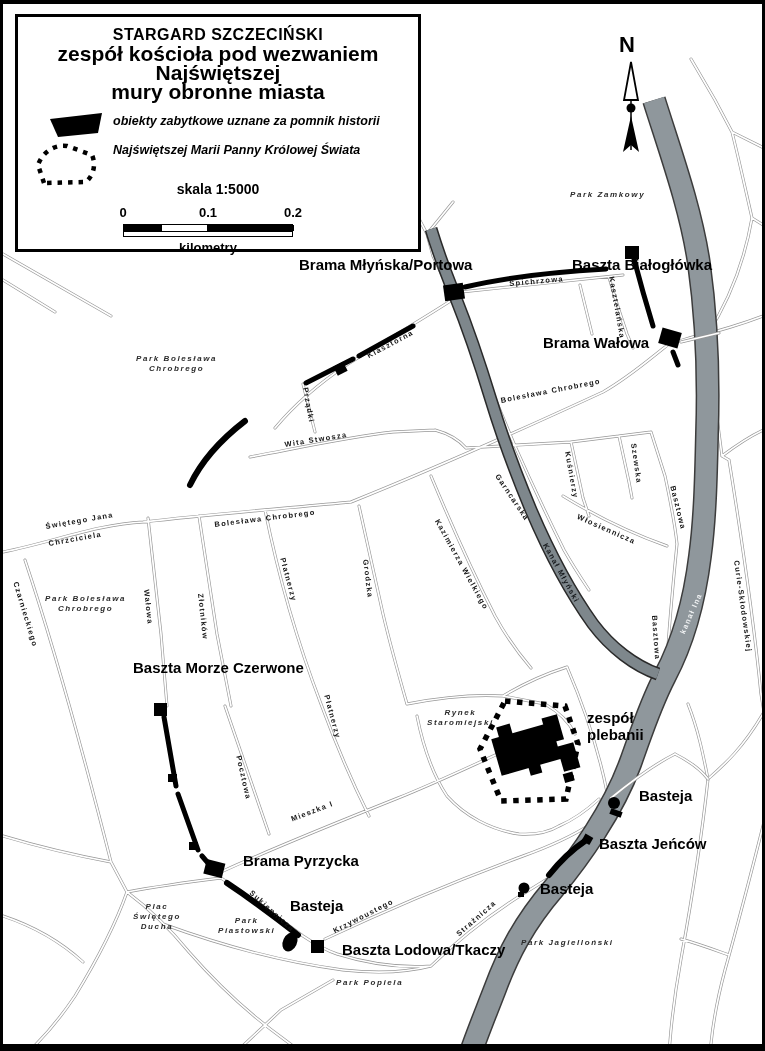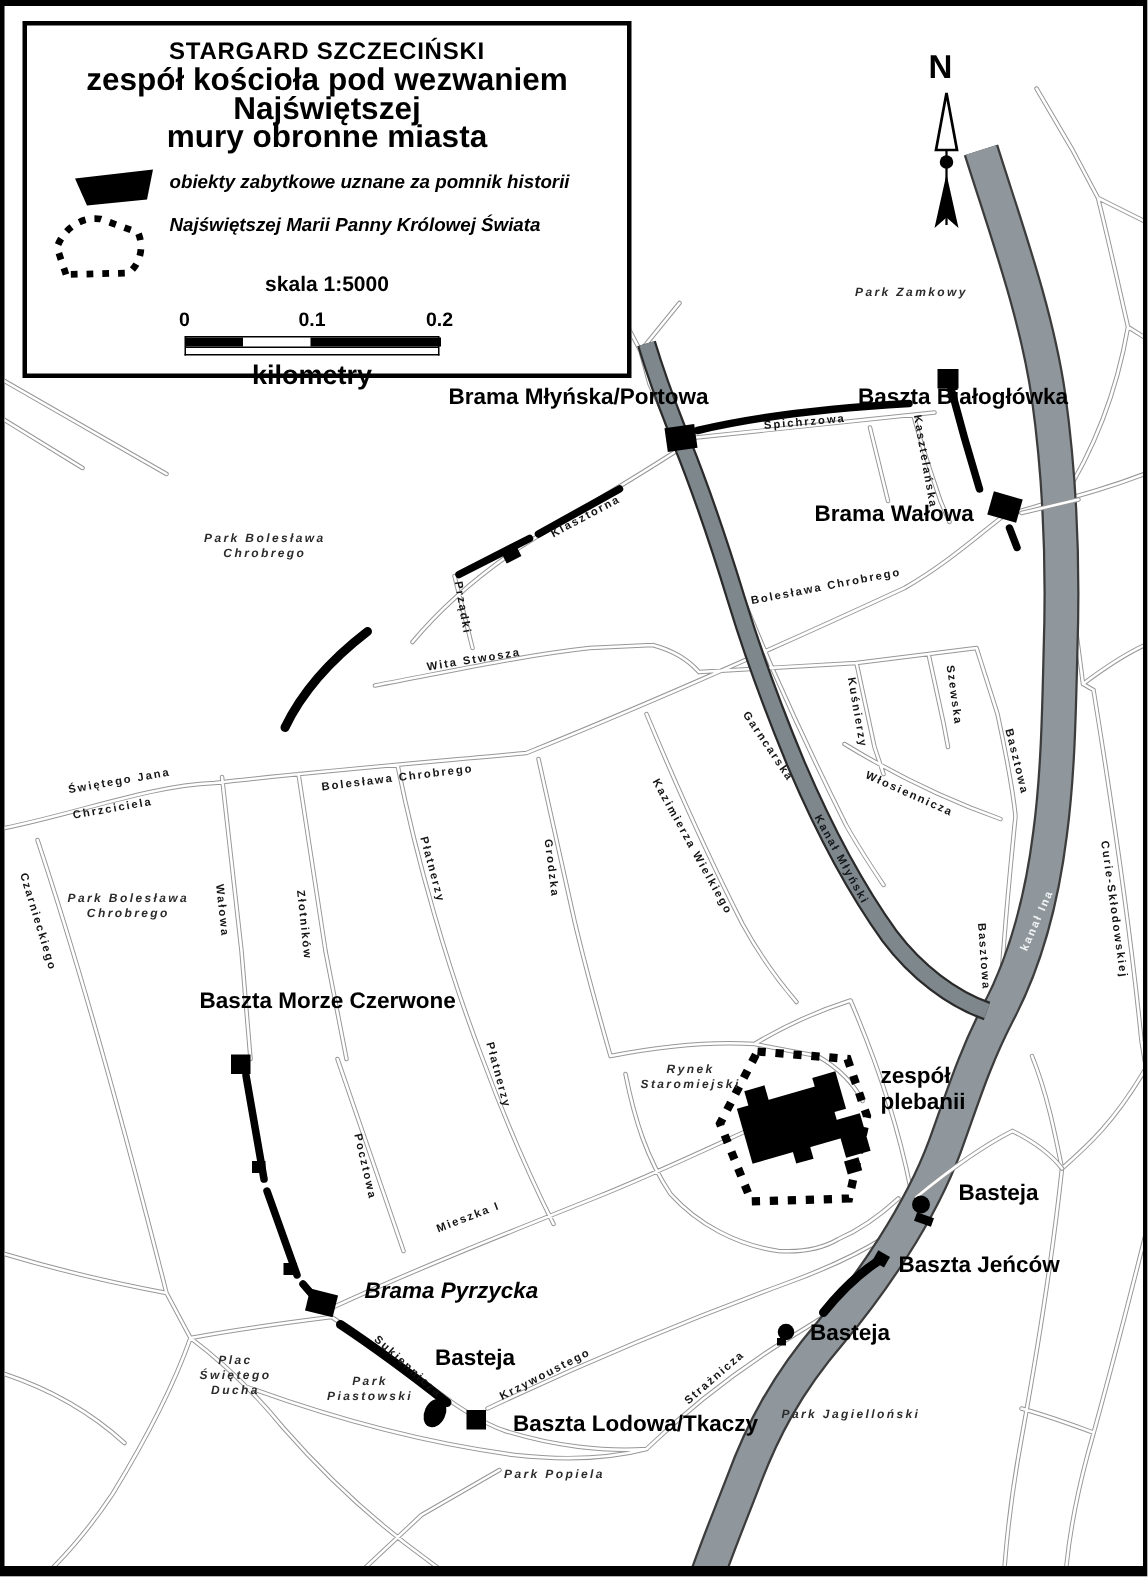--- a/index.html
+++ b/index.html
@@ -37,21 +37,21 @@
   .tb-line1{margin-top:9px; text-align:center; font-weight:700; font-size:16px; letter-spacing:.5px;}
   .tb-line{text-align:center; font-weight:700; font-size:21px; line-height:19px;}
   .legend-row{position:absolute; left:0; width:100%;}
   .legend-sym{position:absolute;}
   .legend-text{position:absolute; left:95px; font-style:italic; font-weight:700; font-size:12.5px; line-height:15px; color:#000;}
   #scalebar{position:absolute; left:105px; top:188px; width:170px; height:52px;}
   .sb-tick{position:absolute; top:0; transform:translateX(-50%); font-weight:700; font-size:13px;}
   .sb-bar-top{position:absolute; top:19px; left:0; width:170px; height:8px; box-sizing:border-box; border:1px solid #000; background:#fff;}
   .sb-seg{position:absolute; top:0; height:100%; background:#000;}
   .sb-bar-bottom{position:absolute; top:27px; left:0; width:170px; height:5px; box-sizing:border-box; border:1px solid #000; border-top:none; background:#fff;}
-  .sb-unit{position:absolute; top:35px; left:85px; transform:translateX(-50%); font-weight:700; font-size:18px;}
+  .sb-unit{position:absolute; top:35px; left:85px; transform:translateX(-50%); font-weight:700; font-size:13px;}
   #compass-n{position:absolute; left:616px; top:28px; font-weight:700; font-size:22px; color:#000; z-index:4;}
 </style>
 </head>
 <body>
 
 <div id="map">
 
   <svg id="base-svg" viewBox="0 0 765 1051">
     <defs>
       <path id="roads" d="
@@ -214,21 +214,21 @@
       </div>
       <div class="label-major" style="left: 636px; top: 783px;">
         <span>Basteja</span>
       </div>
       <div class="label-major" style="left: 596px; top: 831px;">
         <span>Baszta Jeńców</span>
       </div>
       <div class="label-major" style="left: 537px; top: 876px;">
         <span>Basteja</span>
       </div>
-      <div class="label-major" style="left: 240px; top: 848px; font-style: italic;">
+      <div class="label-major" style="left: 240px; top: 848px;">
         <span>Brama Pyrzycka</span>
       </div>
       <div class="label-major" style="left: 287px; top: 893px;">
         <span>Basteja</span>
       </div>
       <div class="label-major" style="left: 339px; top: 937px;">
         <span>Baszta Lodowa/Tkaczy</span>
       </div>
       <div class="label-park" style="left: 539px; top: 186px; margin-left: 28px;">
         <span>Park Zamkowy</span>

